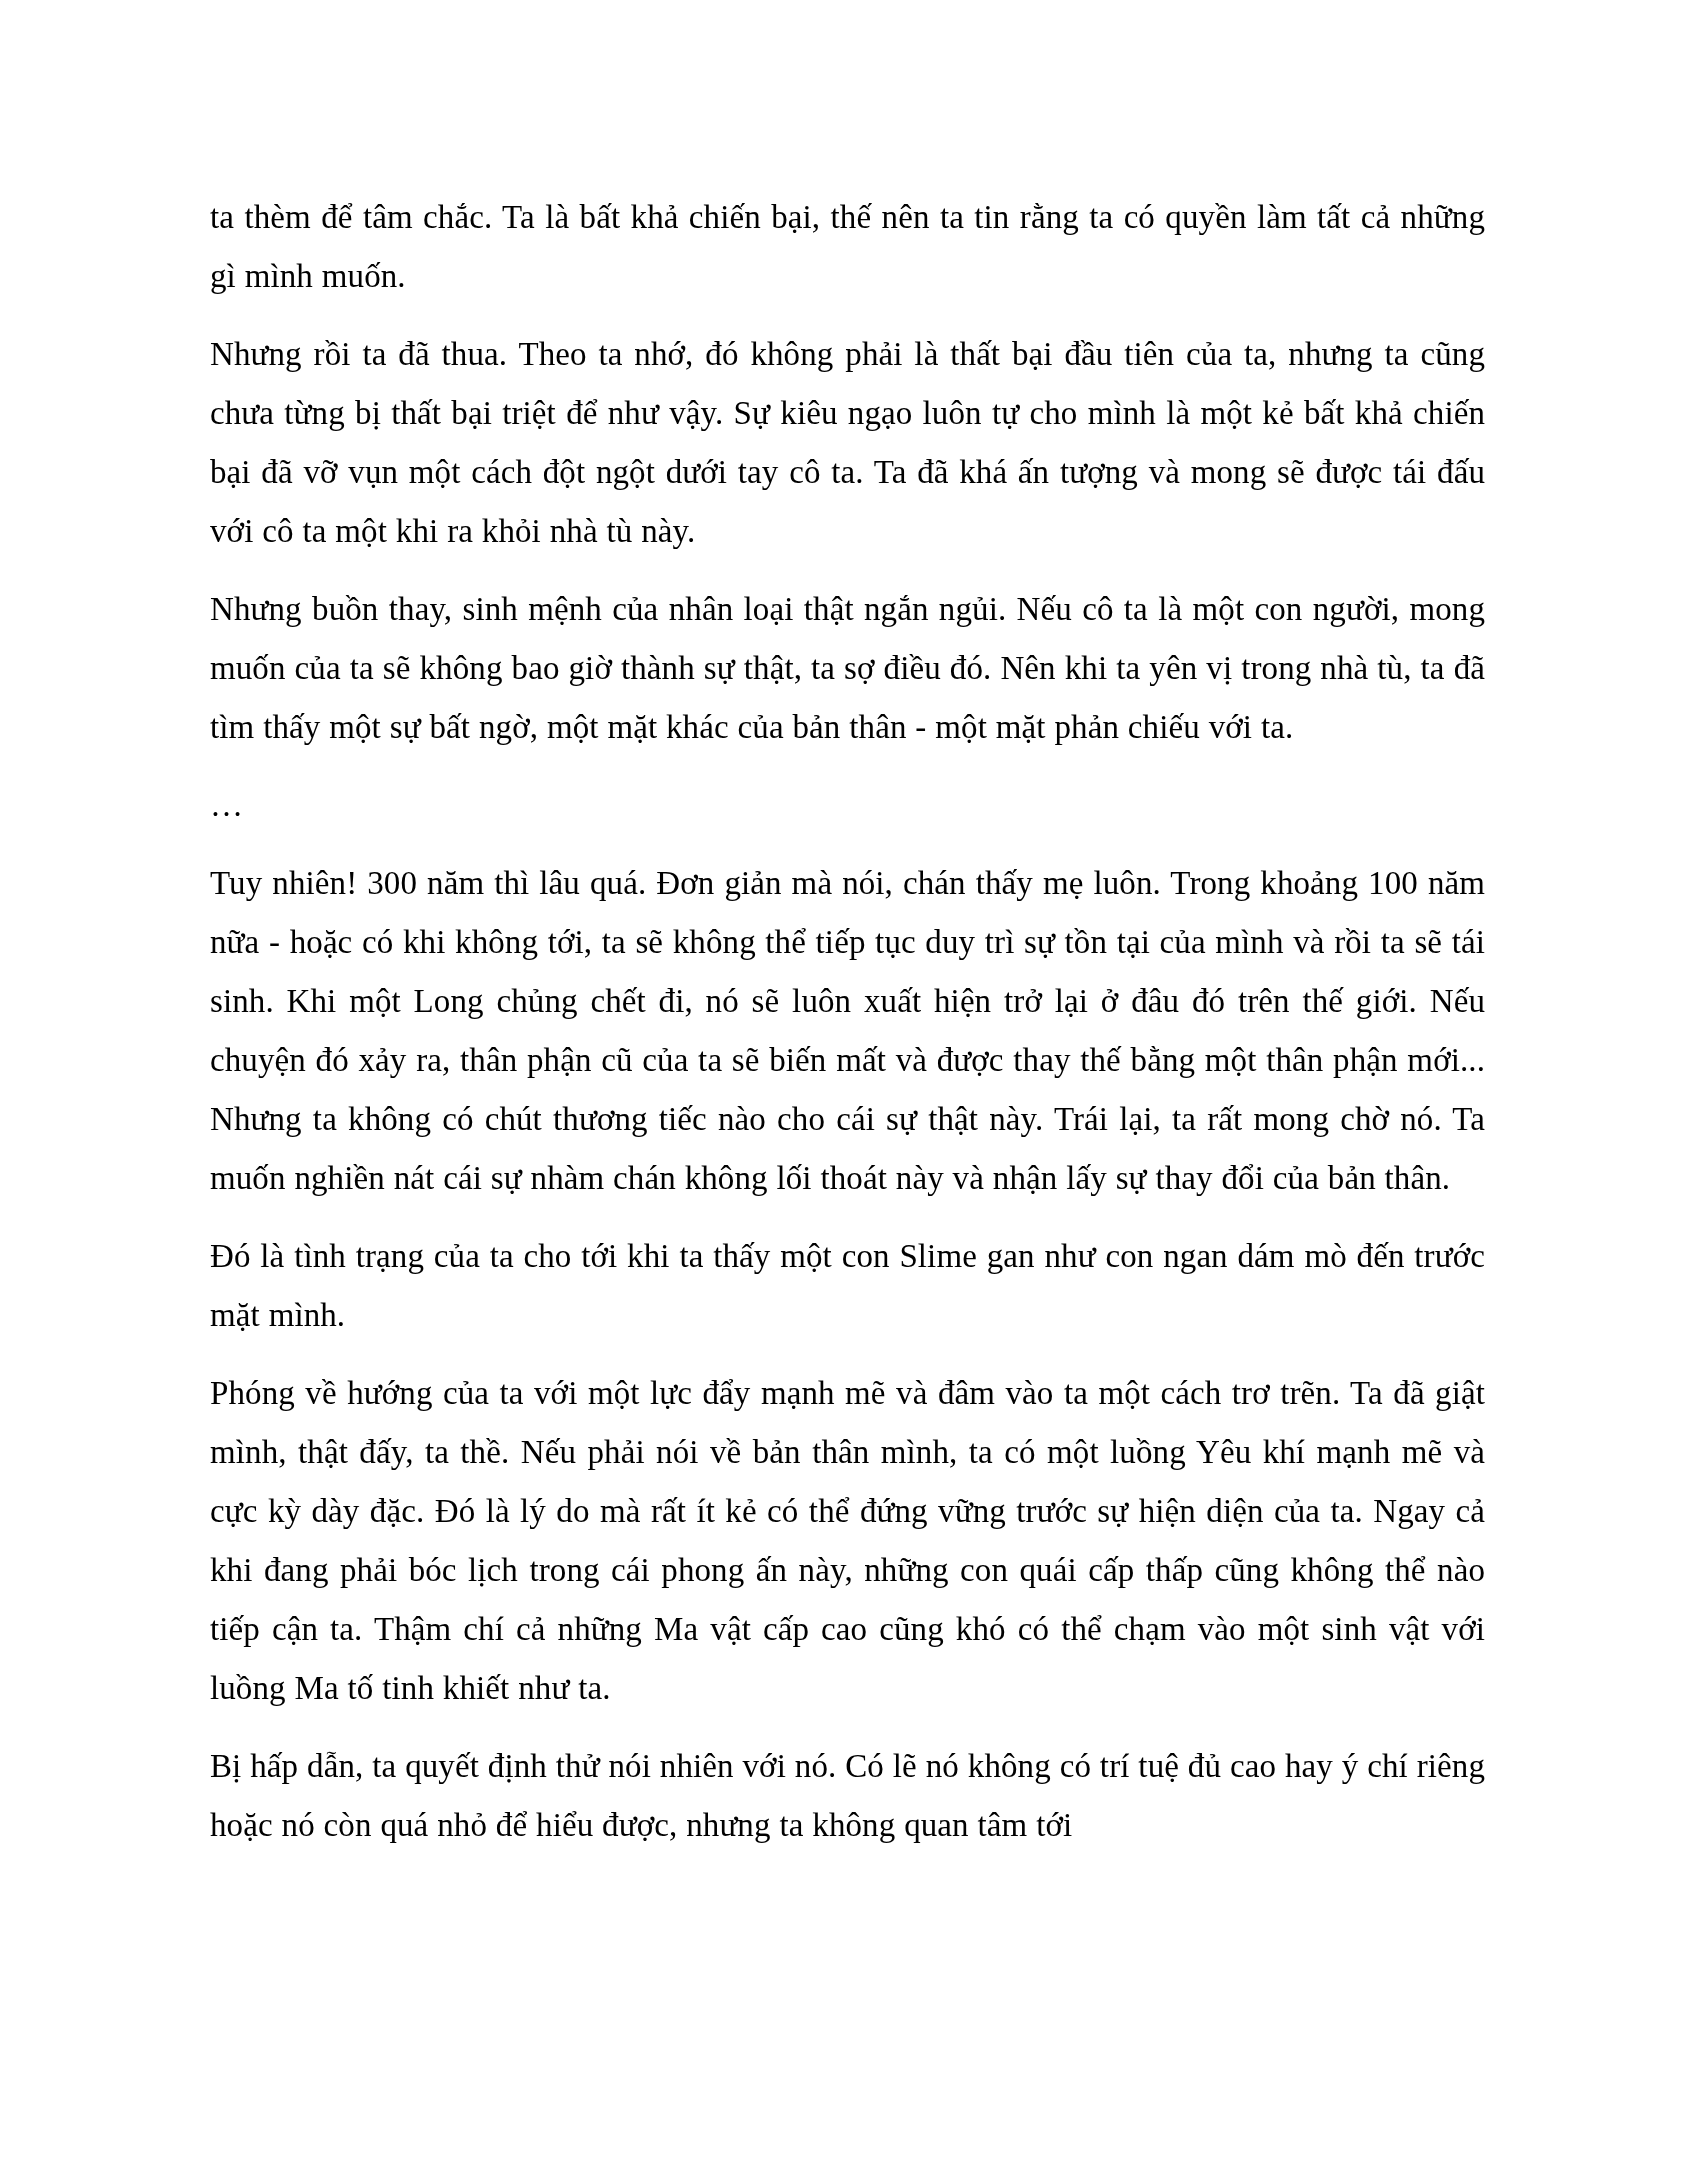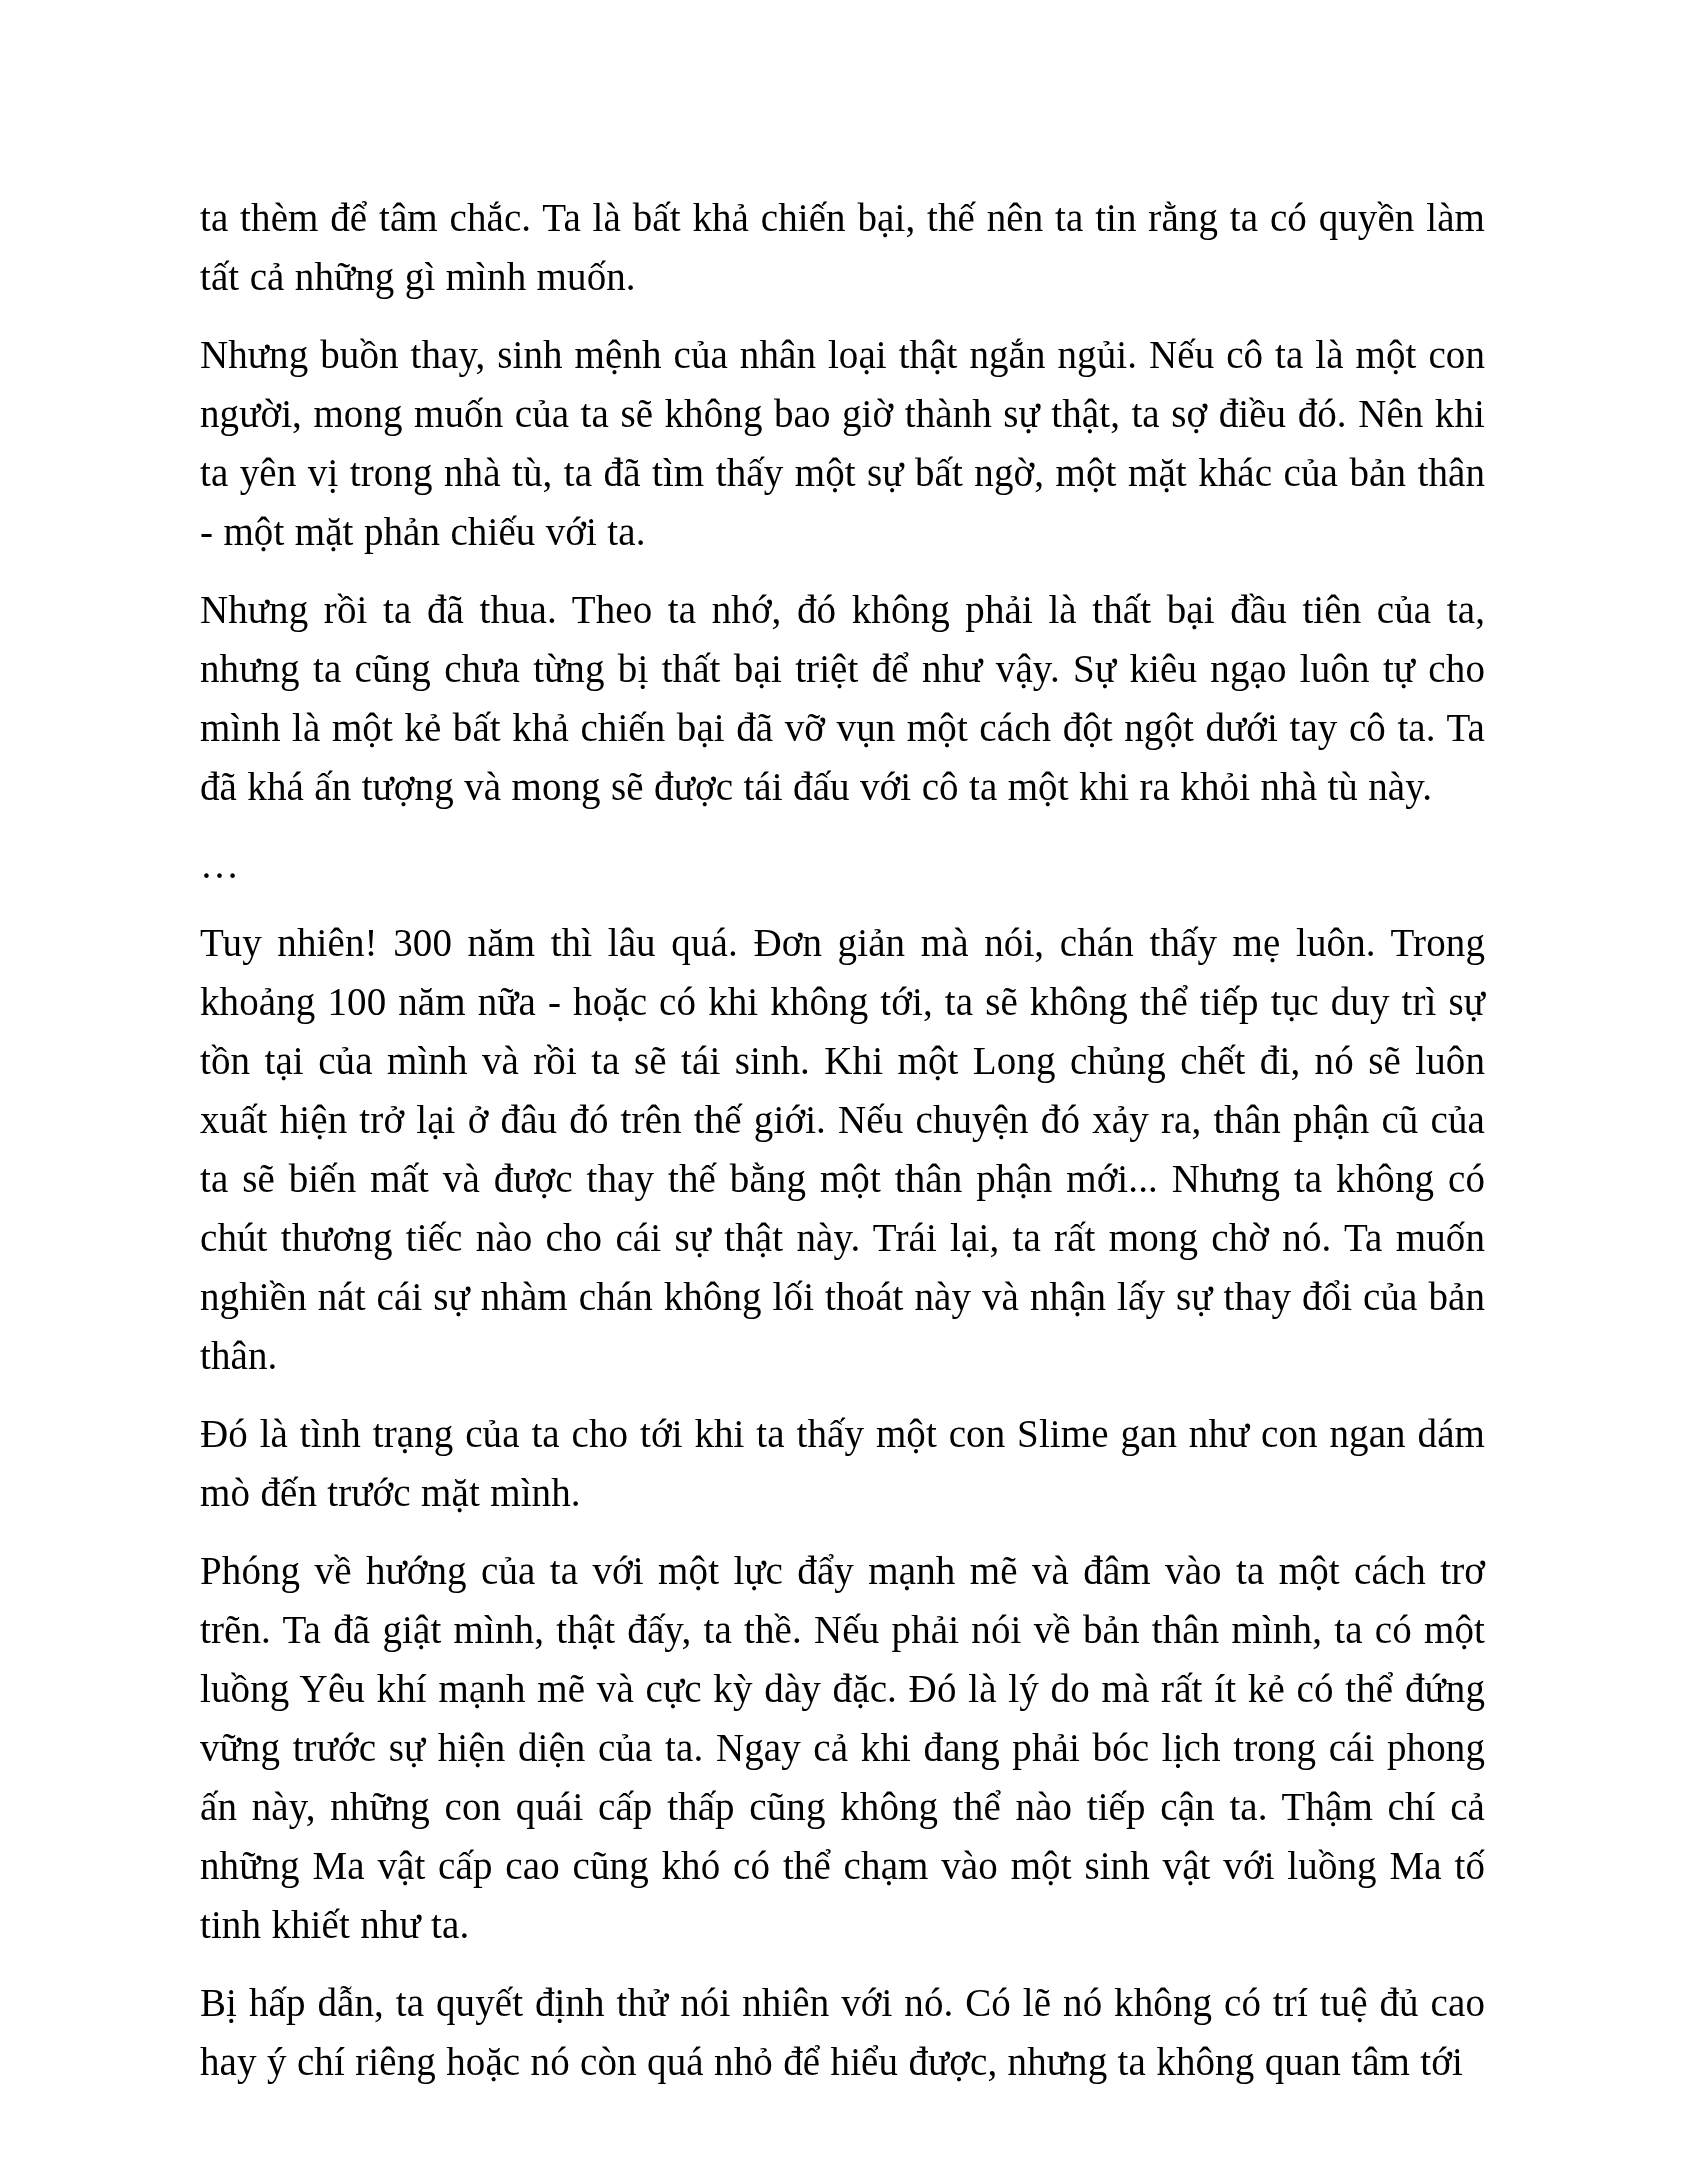--- a/index.html
+++ b/index.html
@@ -21,42 +21,42 @@
     height: 2178px;
     background: #ffffff;
   }
   #text-column {
     position: absolute;
     left: 198px;
     top: 188px;
     width: 1287px;
   }
   p.para {
-    margin: 0 0 19px 2px;
-    font-size: 39px;
+    margin: 0 0 19px 12px;
+    font-size: 33px;
     line-height: 59px;
     text-align: justify;
     text-justify: inter-word;
     letter-spacing: 0.1px;
     word-spacing: 0.5px;
     -webkit-hyphens: none;
     hyphens: none;
   }
   p.para.ellipsis {
     text-align: left;
   }
 </style>
 </head>
 <body>
 
 <div id="page">
   <div id="text-column">
     <p class="para">ta thèm để tâm chắc. Ta là bất khả chiến bại, thế nên ta tin rằng ta có quyền làm tất cả những gì mình muốn.</p>
+    <p class="para">Nhưng rồi ta đã thua. Theo ta nhớ, đó không phải là thất bại đầu tiên của ta, nhưng ta cũng chưa từng bị thất bại triệt để như vậy. Sự kiêu ngạo luôn tự cho mình là một kẻ bất khả chiến bại đã vỡ vụn một cách đột ngột dưới tay cô ta. Ta đã khá ấn tượng và mong sẽ được tái đấu với cô ta một khi ra khỏi nhà tù này.</p>
     <p class="para">Nhưng buồn thay, sinh mệnh của nhân loại thật ngắn ngủi. Nếu cô ta là một con người, mong muốn của ta sẽ không bao giờ thành sự thật, ta sợ điều đó. Nên khi ta yên vị trong nhà tù, ta đã tìm thấy một sự bất ngờ, một mặt khác của bản thân - một mặt phản chiếu với ta.</p>
-    <p class="para">Nhưng rồi ta đã thua. Theo ta nhớ, đó không phải là thất bại đầu tiên của ta, nhưng ta cũng chưa từng bị thất bại triệt để như vậy. Sự kiêu ngạo luôn tự cho mình là một kẻ bất khả chiến bại đã vỡ vụn một cách đột ngột dưới tay cô ta. Ta đã khá ấn tượng và mong sẽ được tái đấu với cô ta một khi ra khỏi nhà tù này.</p>
     <p class="para ellipsis">…</p>
     <p class="para">Tuy nhiên! 300 năm thì lâu quá. Đơn giản mà nói, chán thấy mẹ luôn. Trong khoảng 100 năm nữa - hoặc có khi không tới, ta sẽ không thể tiếp tục duy trì sự tồn tại của mình và rồi ta sẽ tái sinh. Khi một Long chủng chết đi, nó sẽ luôn xuất hiện trở lại ở đâu đó trên thế giới. Nếu chuyện đó xảy ra, thân phận cũ của ta sẽ biến mất và được thay thế bằng một thân phận mới... Nhưng ta không có chút thương tiếc nào cho cái sự thật này. Trái lại, ta rất mong chờ nó. Ta muốn nghiền nát cái sự nhàm chán không lối thoát này và nhận lấy sự thay đổi của bản thân.</p>
     <p class="para">Đó là tình trạng của ta cho tới khi ta thấy một con Slime gan như con ngan dám mò đến trước mặt mình.</p>
     <p class="para">Phóng về hướng của ta với một lực đẩy mạnh mẽ và đâm vào ta một cách trơ trẽn. Ta đã giật mình, thật đấy, ta thề. Nếu phải nói về bản thân mình, ta có một luồng Yêu khí mạnh mẽ và cực kỳ dày đặc. Đó là lý do mà rất ít kẻ có thể đứng vững trước sự hiện diện của ta. Ngay cả khi đang phải bóc lịch trong cái phong ấn này, những con quái cấp thấp cũng không thể nào tiếp cận ta. Thậm chí cả những Ma vật cấp cao cũng khó có thể chạm vào một sinh vật với luồng Ma tố tinh khiết như ta.</p>
     <p class="para">Bị hấp dẫn, ta quyết định thử nói nhiên với nó. Có lẽ nó không có trí tuệ đủ cao hay ý chí riêng hoặc nó còn quá nhỏ để hiểu được, nhưng ta không quan tâm tới</p>
   </div>
 </div>
 
 
 </body></html>

